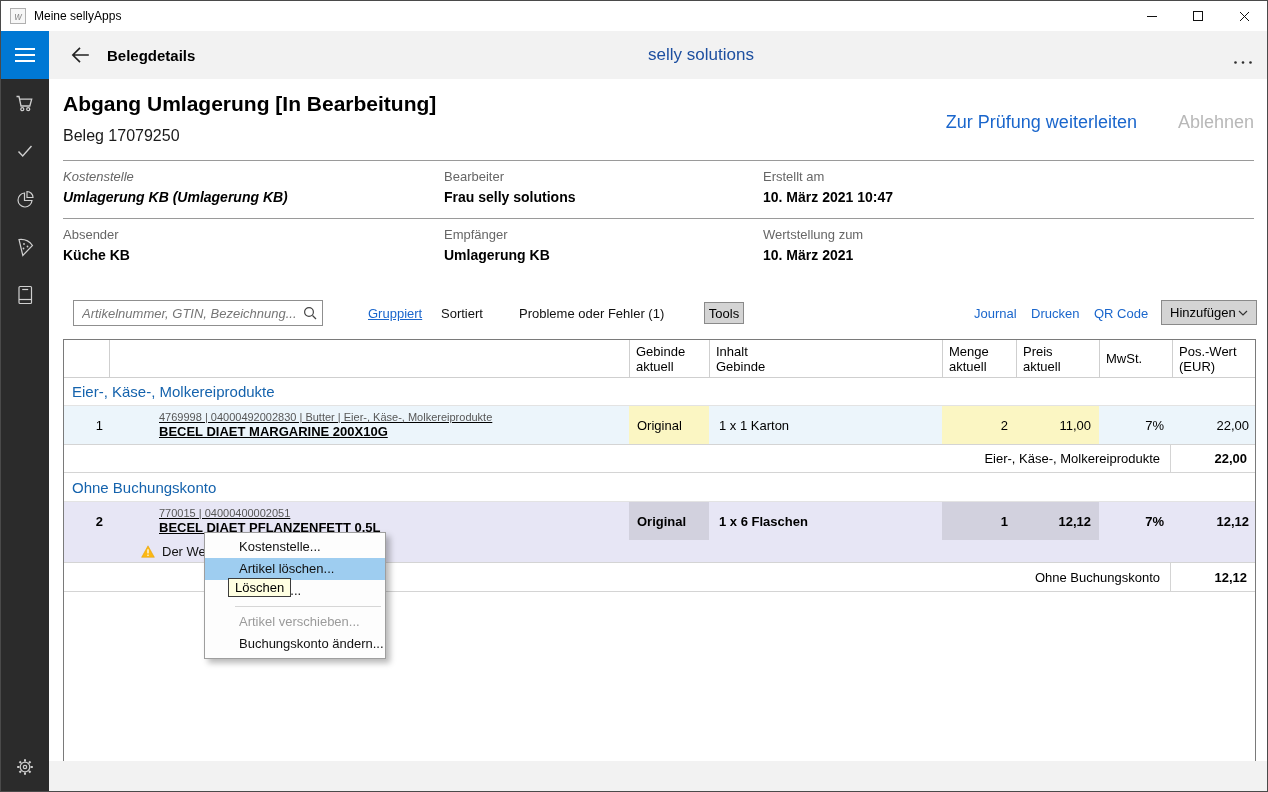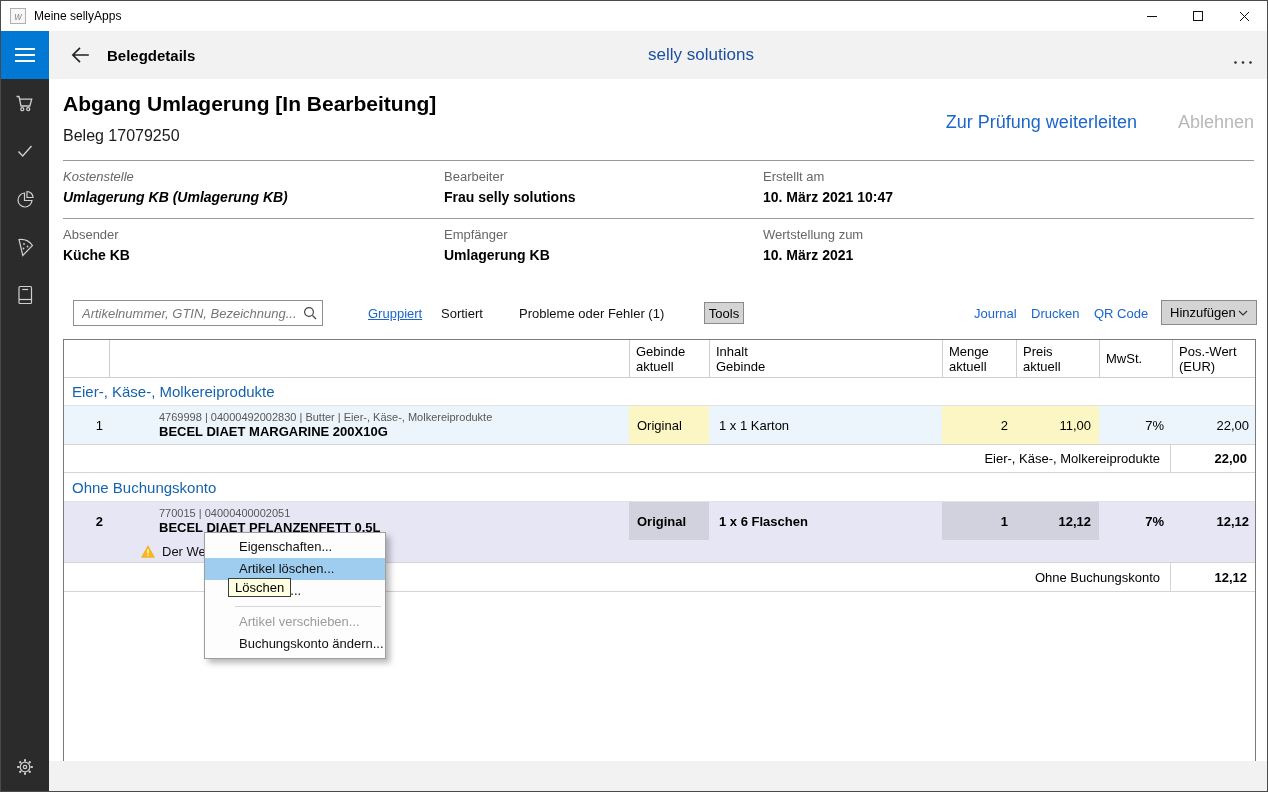--- a/index.html
+++ b/index.html
@@ -83,21 +83,21 @@
   .trow, .thead { display:grid; grid-template-columns:45px 520px 80px 233px 74px 83px 73px 85px; }
   .thead { height:38px; border-bottom:1px solid #cfcfcf; }
   .thead > div { display:flex; flex-direction:column; justify-content:center; padding:0 6px;
                  font-size:13px; line-height:15px; color:#000; }
   .thead > div + div { border-left:1px solid #cfcfcf; }
   .group-hdr { height:28px; display:flex; align-items:center; padding-left:8px;
                color:var(--group-title,#1563ad); font-size:15px; border-bottom:1px solid #e3e3e3; }
   .item-row { height:38px; }
   .item-row > div { display:flex; align-items:center; height:100%; font-size:13px; }
   .c-num { justify-content:flex-end; padding-right:6px; }
-  .c-art { flex-direction:column; align-items:flex-start !important; justify-content:center; padding-left:50px; }
+  .c-art { flex-direction:column; align-items:flex-start !important; justify-content:center; padding-left:50px;text-decoration:underline; }
   .meta { font-size:11px; color:#575757; }
   .aname { font-size:13px; font-weight:bold; margin-top:1px; }
   .c-geb { padding-left:8px; }
   .c-inh { padding-left:10px; }
   .c-men, .c-pre, .c-mws, .c-pos { justify-content:flex-end; padding-right:8px; }
   .bg-yellow { background:var(--yellow-cell,#fbf6c3); }
   .bg-gray { background:var(--gray-cell,#d2d1de); }
   .row-blue { background:var(--row1-bg,#ecf5fb); }
   .row-sel-wrap { background:var(--selected-row-bg,#e7e6f5); }
   .row-sel-wrap .c-num, .row-sel-wrap .c-inh, .row-sel-wrap .c-geb,
@@ -354,21 +354,21 @@
         </div>
       </div>
 
       <div class="subtotal" style="height:30px">
         <div class="st-label">Ohne Buchungskonto</div>
         <div class="st-value">12,12</div>
       </div>
     </div>
 
     <div class="context-menu">
-      <div class="menu-item">Eigenschaften...</div>
+      <div class="menu-item">Kostenstelle...</div>
       <div class="menu-item hl">Artikel löschen...</div>
       <div class="menu-item">Ersetzen...</div>
       <div class="menu-sep"></div>
       <div class="menu-item dis">Artikel verschieben...</div>
       <div class="menu-item">Buchungskonto ändern...</div>
     </div>
     <div class="tooltip">Löschen</div>
   </div>
 
   <div class="bottombar"></div>

